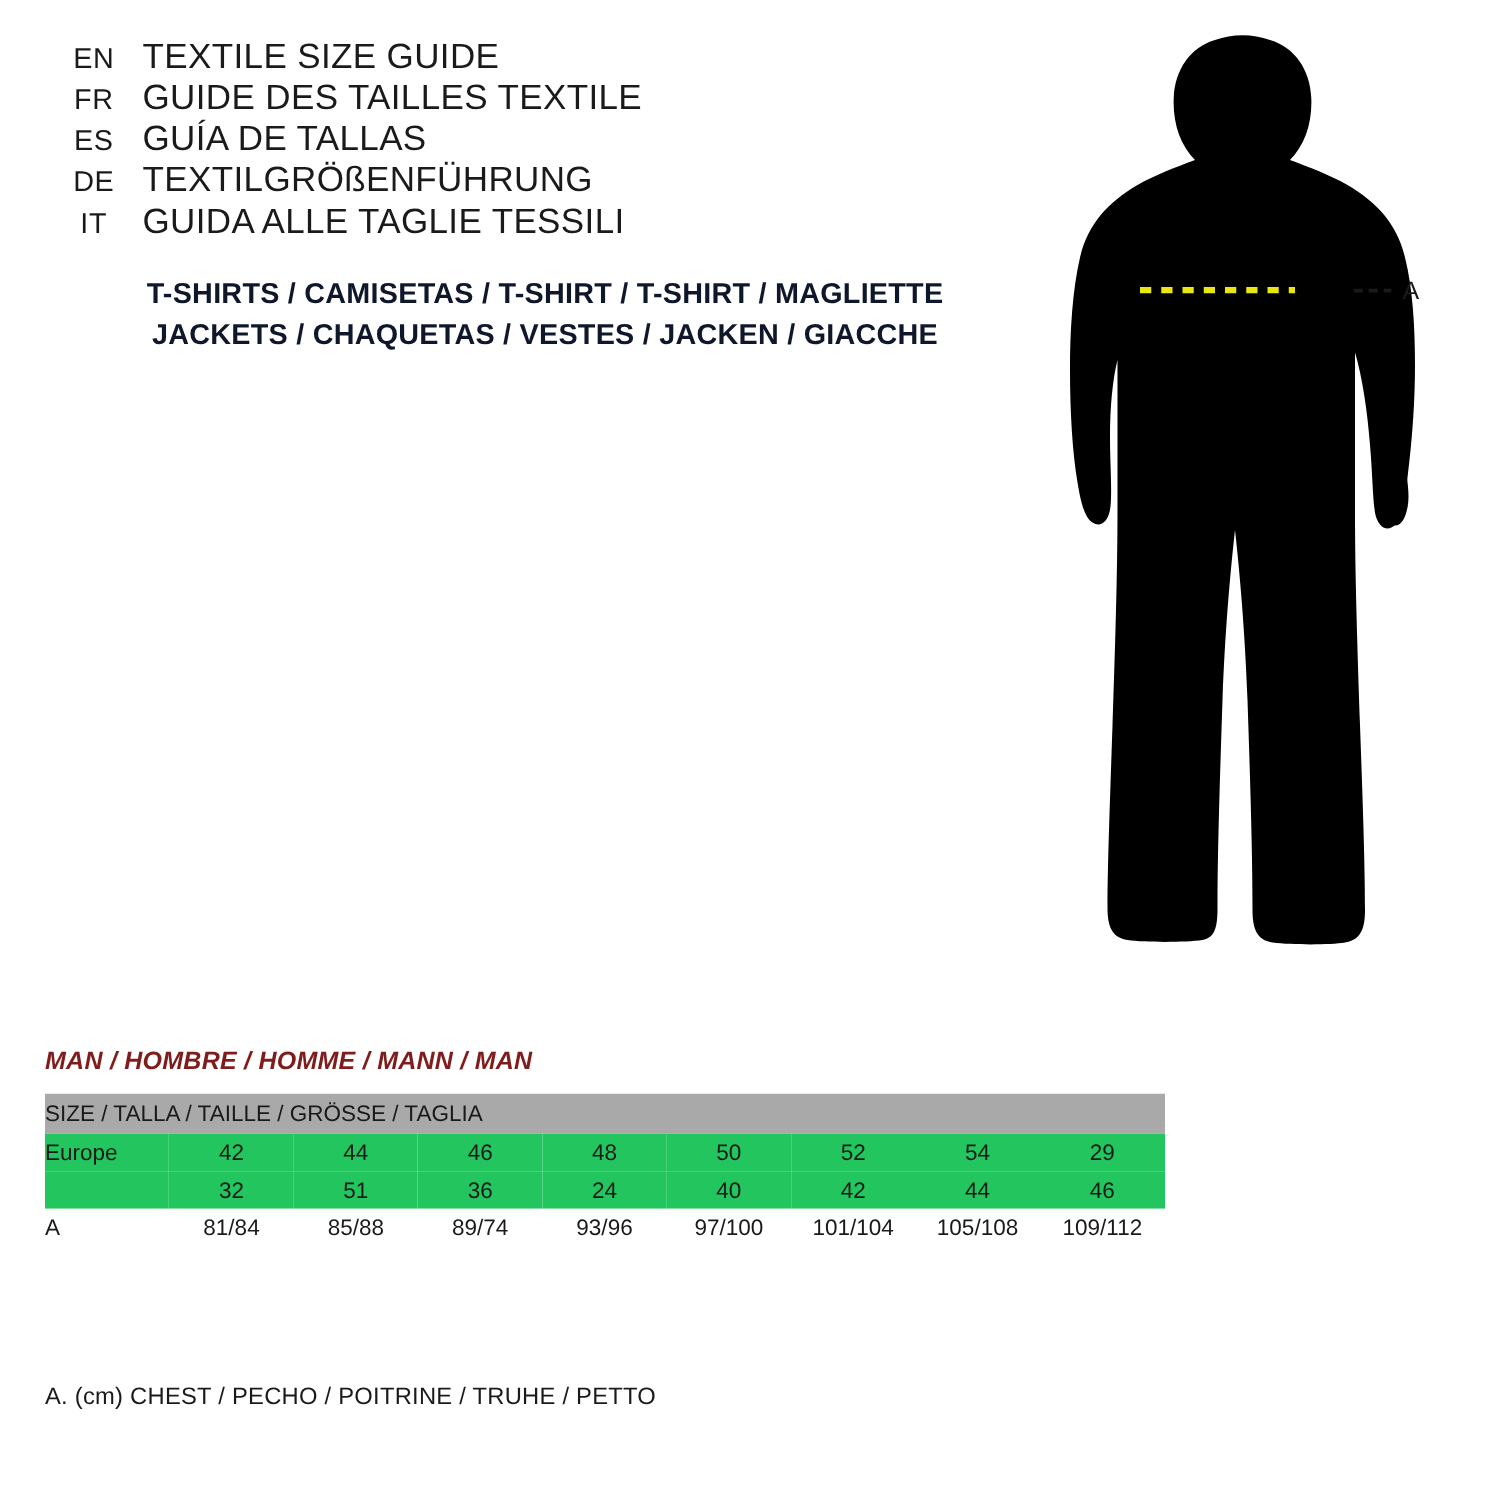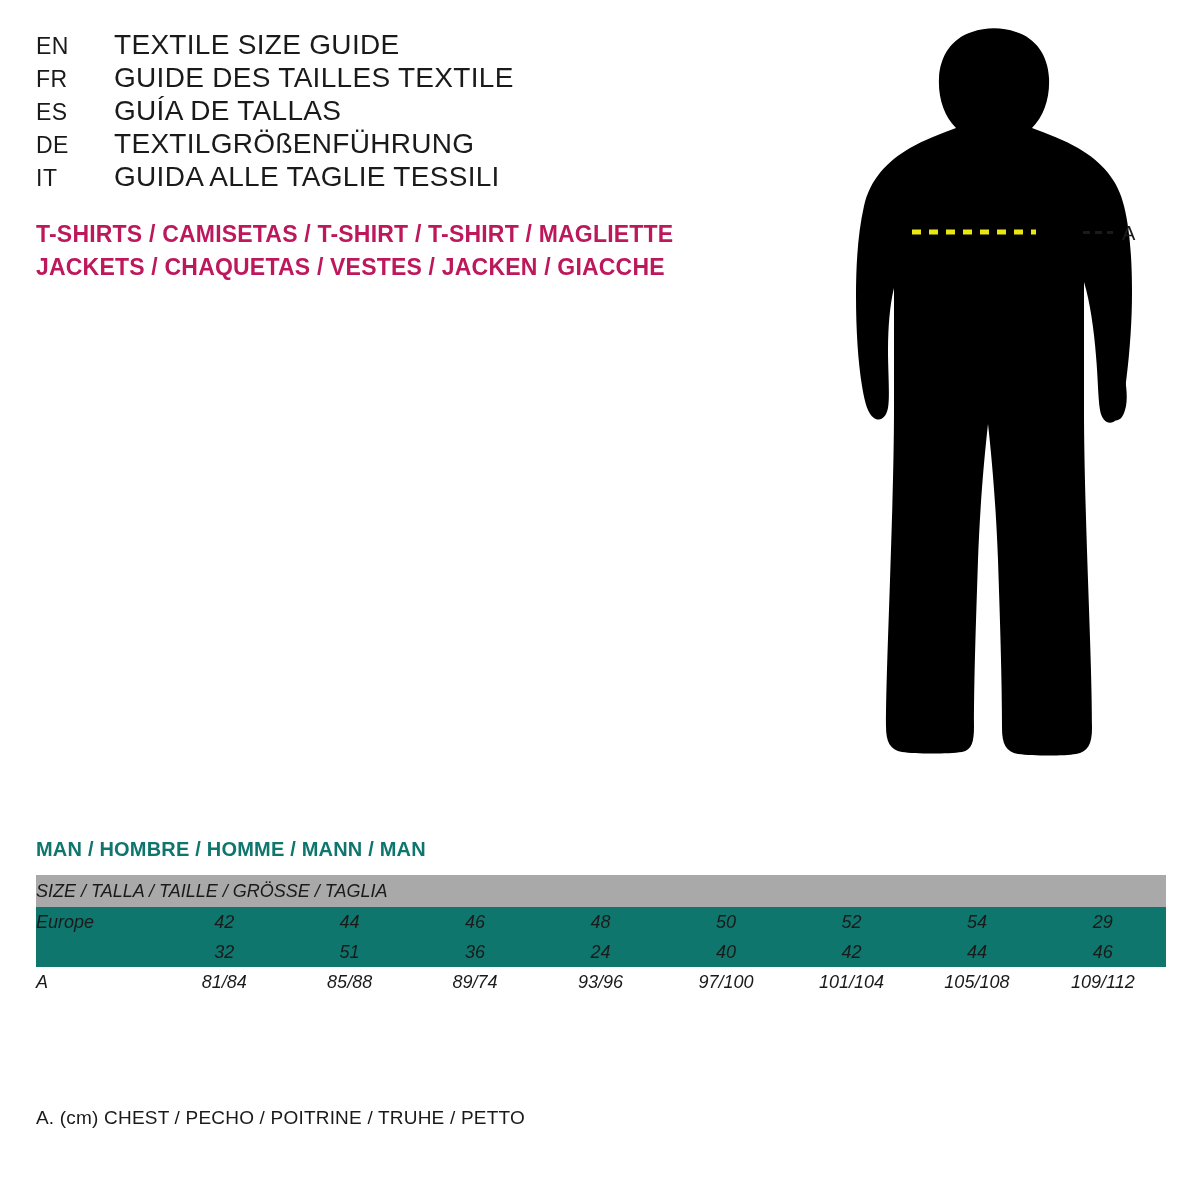--- a/index.html
+++ b/index.html
@@ -21,20 +21,21 @@
     position: absolute;
     left: 36px;
     top: 28px;
     width: 760px;
   }
   .lang-row {
     display: flex;
     align-items: baseline;
     height: 33px;
     line-height: 33px;
+    text-align: center;
   }
   .lang-code {
     width: 78px;
     font-size: 23px;
     letter-spacing: 0.5px;
     color: #1a1a1a;
   }
   .lang-title {
     font-size: 28px;
     letter-spacing: 0.3px;
@@ -45,21 +46,22 @@
     position: absolute;
     left: 36px;
     top: 218px;
     width: 800px;
   }
   .category-line {
     font-size: 23px;
     font-weight: bold;
     letter-spacing: 0.2px;
     line-height: 33px;
-    color: #be185d;
+    color: #0f172a;
+    text-align: center;
   }
 
   
   .figure-wrap {
     position: absolute;
     left: 820px;
     top: 20px;
     width: 360px;
     height: 770px;
   }
@@ -88,27 +90,27 @@
     position: absolute;
     left: 36px;
     top: 838px;
     width: 1130px;
   }
   .man-title {
     font-size: 20px;
     font-weight: bold;
     letter-spacing: 0.2px;
     margin-bottom: 14px;
-    color: #0f766e;
+    color: #7f1d1d;
+    font-style: italic;
   }
   table.size-table {
     border-collapse: collapse;
-    width: 1130px;
+    width: 896px;
     table-layout: fixed;
-    font-style: italic;
   }
   table.size-table td {
     font-size: 18px;
     height: 30px;
     padding: 0;
     color: #1a1a1a;
     vertical-align: middle;
   }
   td.label-cell {
     text-align: left;
@@ -117,21 +119,21 @@
   }
   td.val-cell {
     text-align: center;
   }
   tr.band-head td {
     background: #a9a9a9;
     font-size: 18px;
     height: 32px;
   }
   tr.band-light td {
-    background: #0f766e;
+    background: #22c55e;
   }
   tr.band-white td {
     background: #ffffff;
   }
   .footnote {
     position: absolute;
     left: 36px;
     top: 1107px;
     font-size: 19px;
     color: #1a1a1a;

